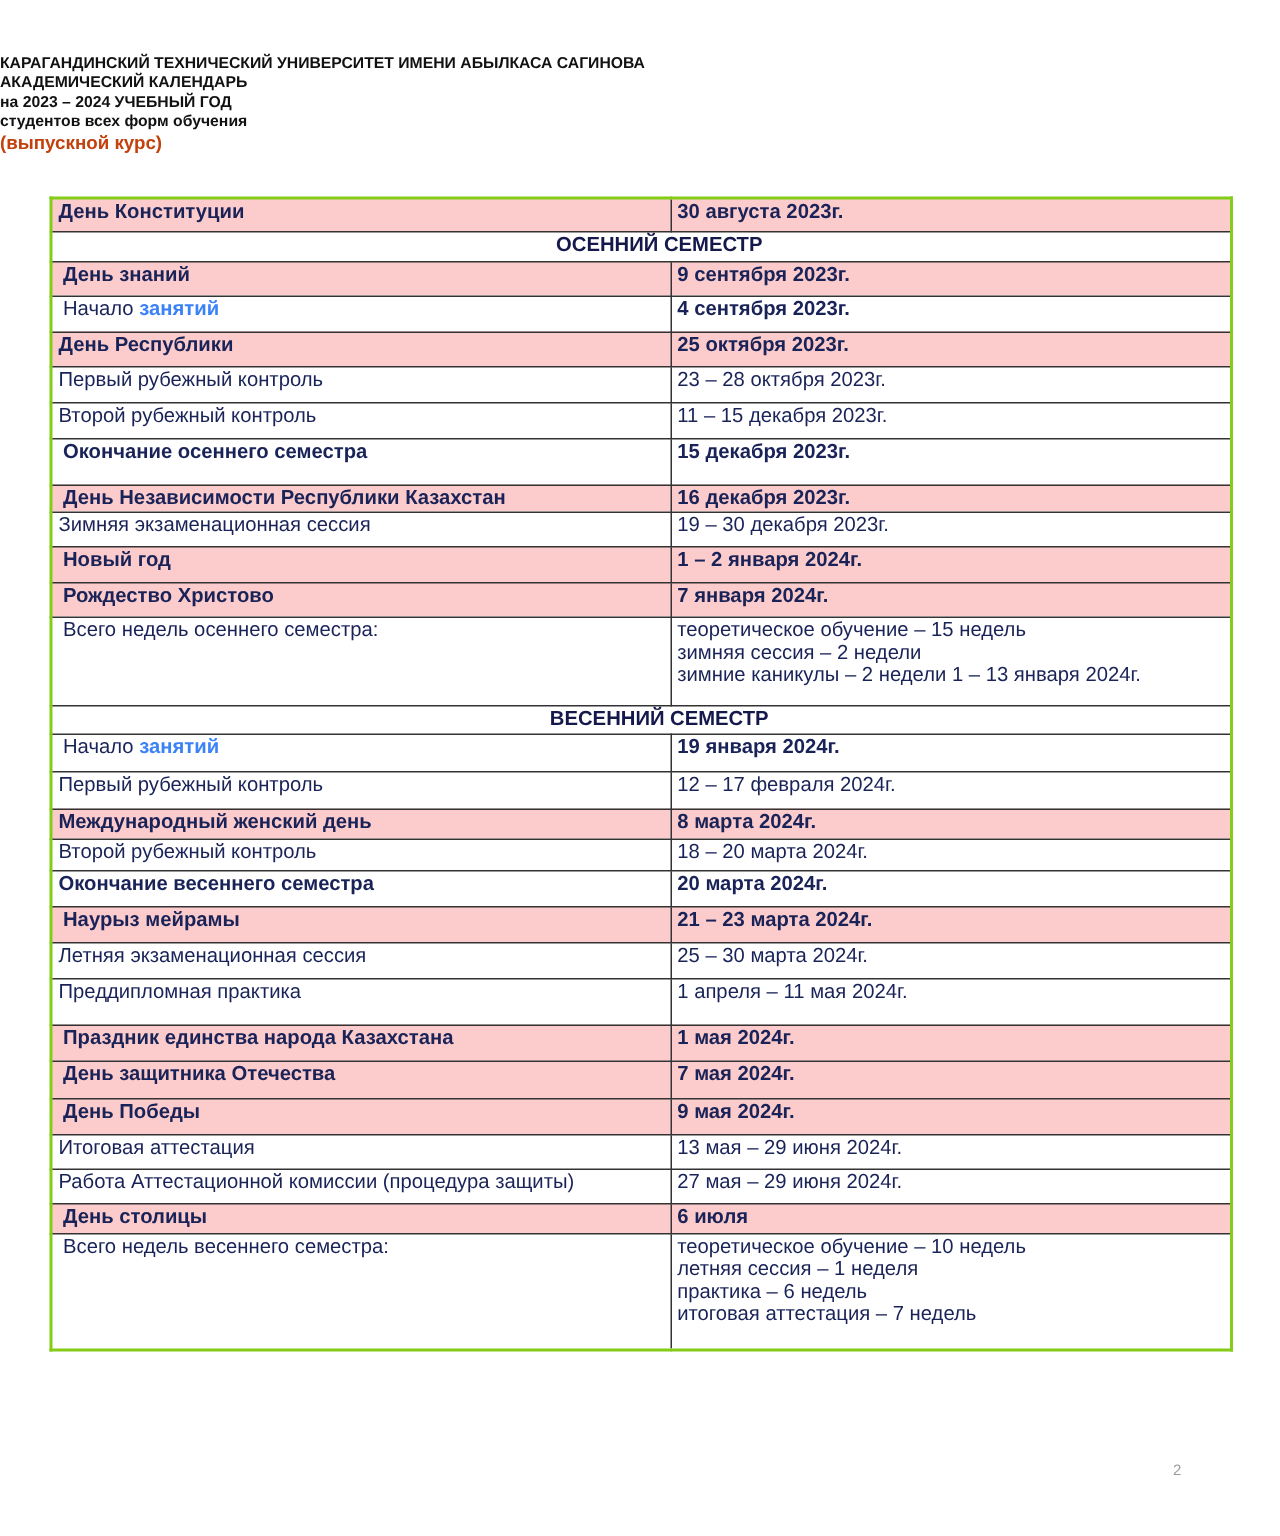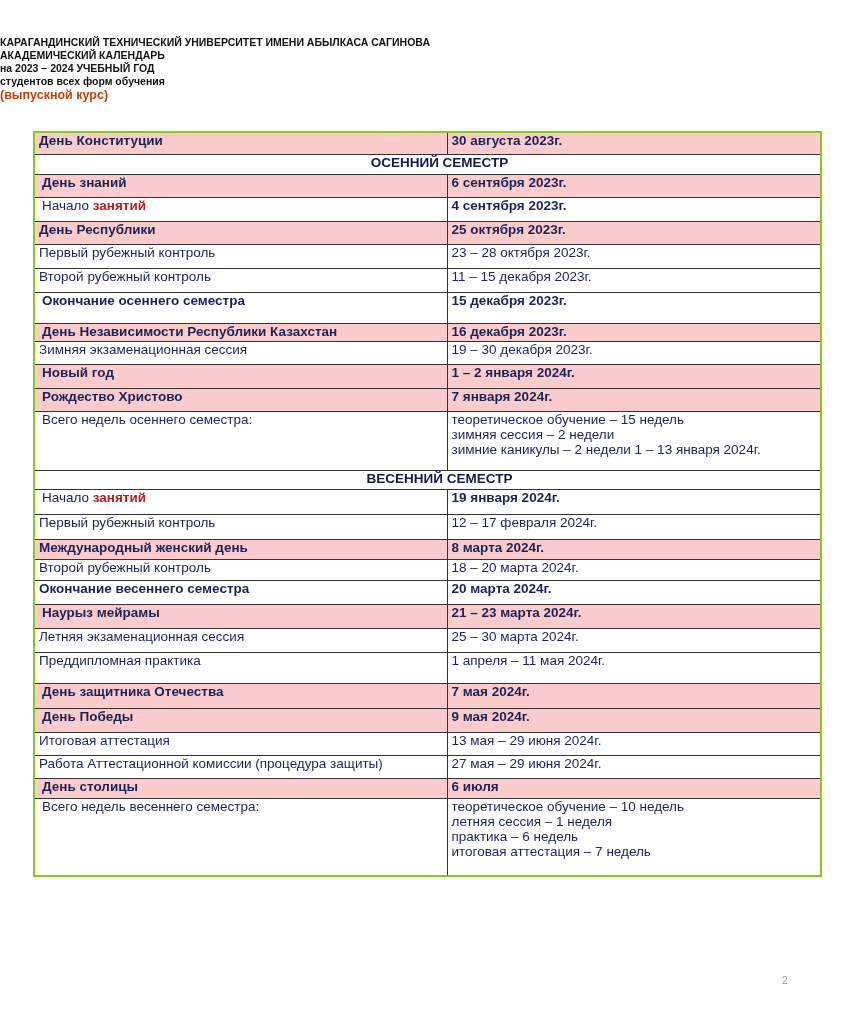--- a/index.html
+++ b/index.html
@@ -5,21 +5,21 @@
   html, body { margin: 0; padding: 0; background: #ffffff; }
   body { width: 853px; height: 1024px; position: relative; font-family: "Liberation Sans", sans-serif; color: #0f1a4d; }
   .header { position: absolute; top: 36px; left: 0; width: 853px; text-align: left; font-family: "Liberation Sans", sans-serif; font-weight: bold; color: #111; font-size: 10.5px; line-height: 13px; }
   .header .red { color: #c2410c; font-size: 12.5px; line-height: 15px; }
   table.cal { position: absolute; left: 33px; top: 131px; width: 787px; border-collapse: collapse; border: 2px solid #84cc16; table-layout: fixed; }
   table.cal td { border: 1.5px solid #333; padding: 0 4px; font-size: 13.5px; vertical-align: top; color: #1a2358; }
   table.cal col.c1 { width: 413px; }
   table.cal col.c2 { width: 374px; }
   tr.pink td { background: #fccccc; }
   tr.white td { background: #ffffff; }
-  .b { font-weight: bold; color: #b91c1c; }
+  .b { font-weight: bold; color: #3b82f6; }
   .ind { padding-left: 7px !important; }
   tr.section td { text-align: center; font-weight: bold; color: #14184a; background: #fff; padding-left: 28px; }
   .sub { display: block; }
   .pagenum { position: absolute; top: 975px; left: 782px; font-size: 10px; color: #999; }
 </style>
 </head>
 <body>
 
 <div class="header">
   <div>КАРАГАНДИНСКИЙ ТЕХНИЧЕСКИЙ УНИВЕРСИТЕТ ИМЕНИ АБЫЛКАСА САГИНОВА</div>
@@ -37,21 +37,21 @@
   <tbody>
       <tr class="pink" style="height:22px">
     <td class="b">День Конституции</td>
     <td class="b">30 августа 2023г.</td>
   </tr>
   <tr class="section" style="height:20px">
     <td colspan="2">ОСЕННИЙ СЕМЕСТР</td>
   </tr>
   <tr class="pink" style="height:23px">
     <td class="b ind">День знаний</td>
-    <td class="b">6 сентября 2023г.</td>
+    <td class="b">9 сентября 2023г.</td>
   </tr>
   <tr class="white" style="height:24px">
     <td class="ind"><span>Начало </span><span class="b">занятий</span></td>
     <td class="b">4 сентября 2023г.</td>
   </tr>
   <tr class="pink" style="height:23px">
     <td class="b">День Республики</td>
     <td class="b">25 октября 2023г.</td>
   </tr>
   <tr class="white" style="height:24px">
@@ -118,20 +118,24 @@
     <td class="b">21 – 23 марта 2024г.</td>
   </tr>
   <tr class="white" style="height:24px">
     <td>Летняя экзаменационная сессия</td>
     <td>25 – 30 марта 2024г.</td>
   </tr>
   <tr class="white" style="height:31px">
     <td>Преддипломная практика</td>
     <td>1 апреля – 11 мая 2024г.</td>
   </tr>
+  <tr class="pink" style="height:24px">
+    <td class="b ind">Праздник единства народа Казахстана</td>
+    <td class="b">1 мая 2024г.</td>
+  </tr>
   <tr class="pink" style="height:25px">
     <td class="b ind">День защитника Отечества</td>
     <td class="b">7 мая 2024г.</td>
   </tr>
   <tr class="pink" style="height:24px">
     <td class="b ind">День Победы</td>
     <td class="b">9 мая 2024г.</td>
   </tr>
   <tr class="white" style="height:23px">
     <td>Итоговая аттестация</td>

